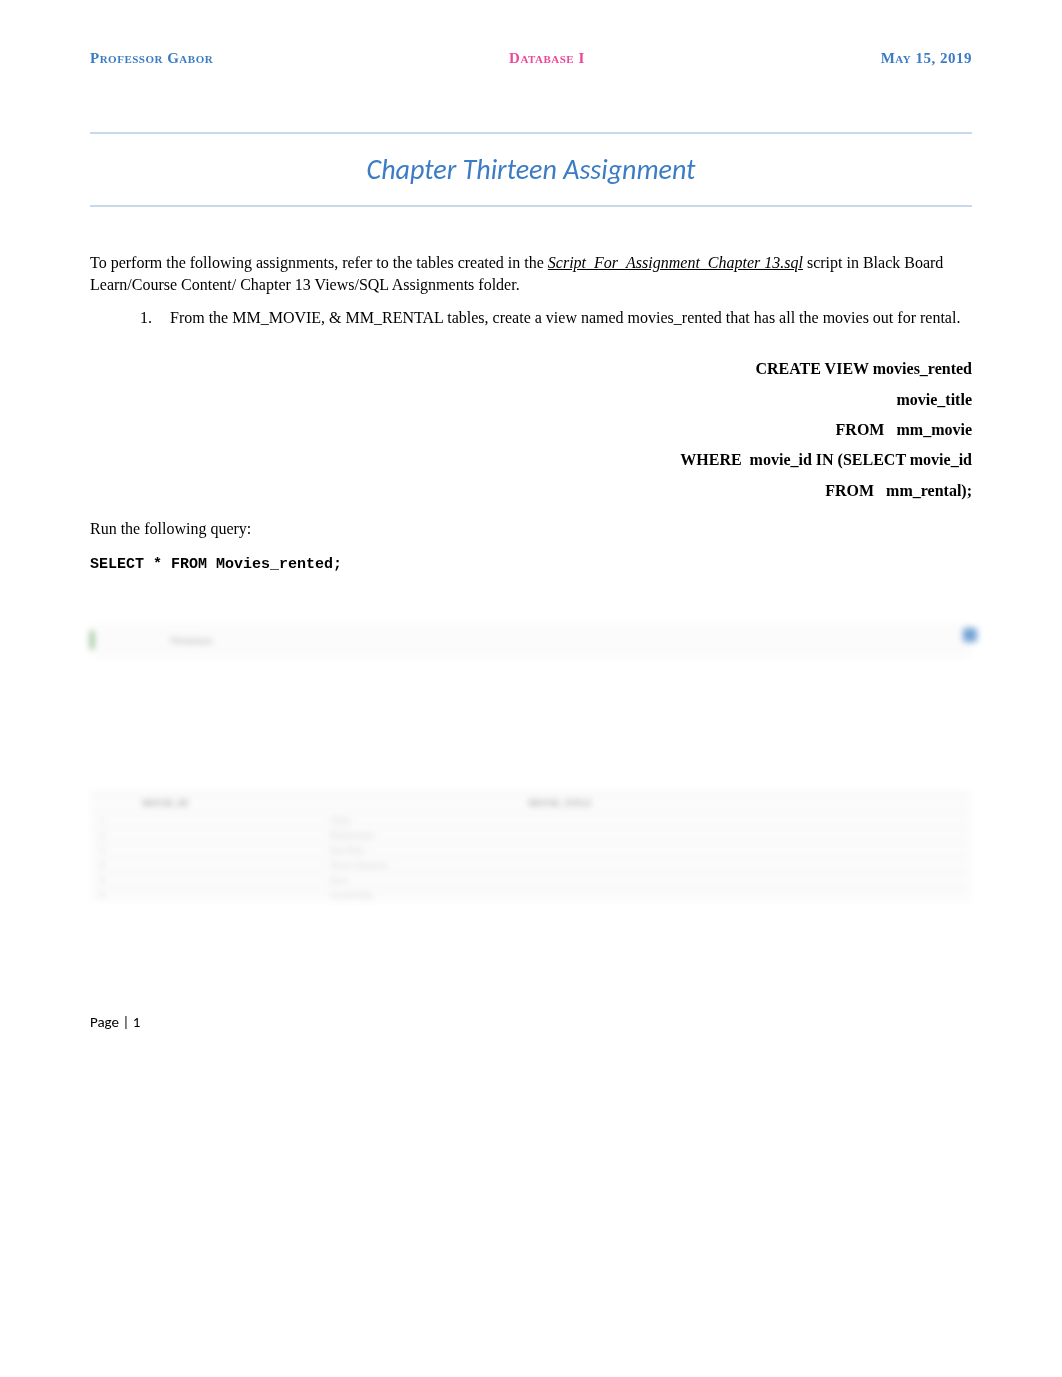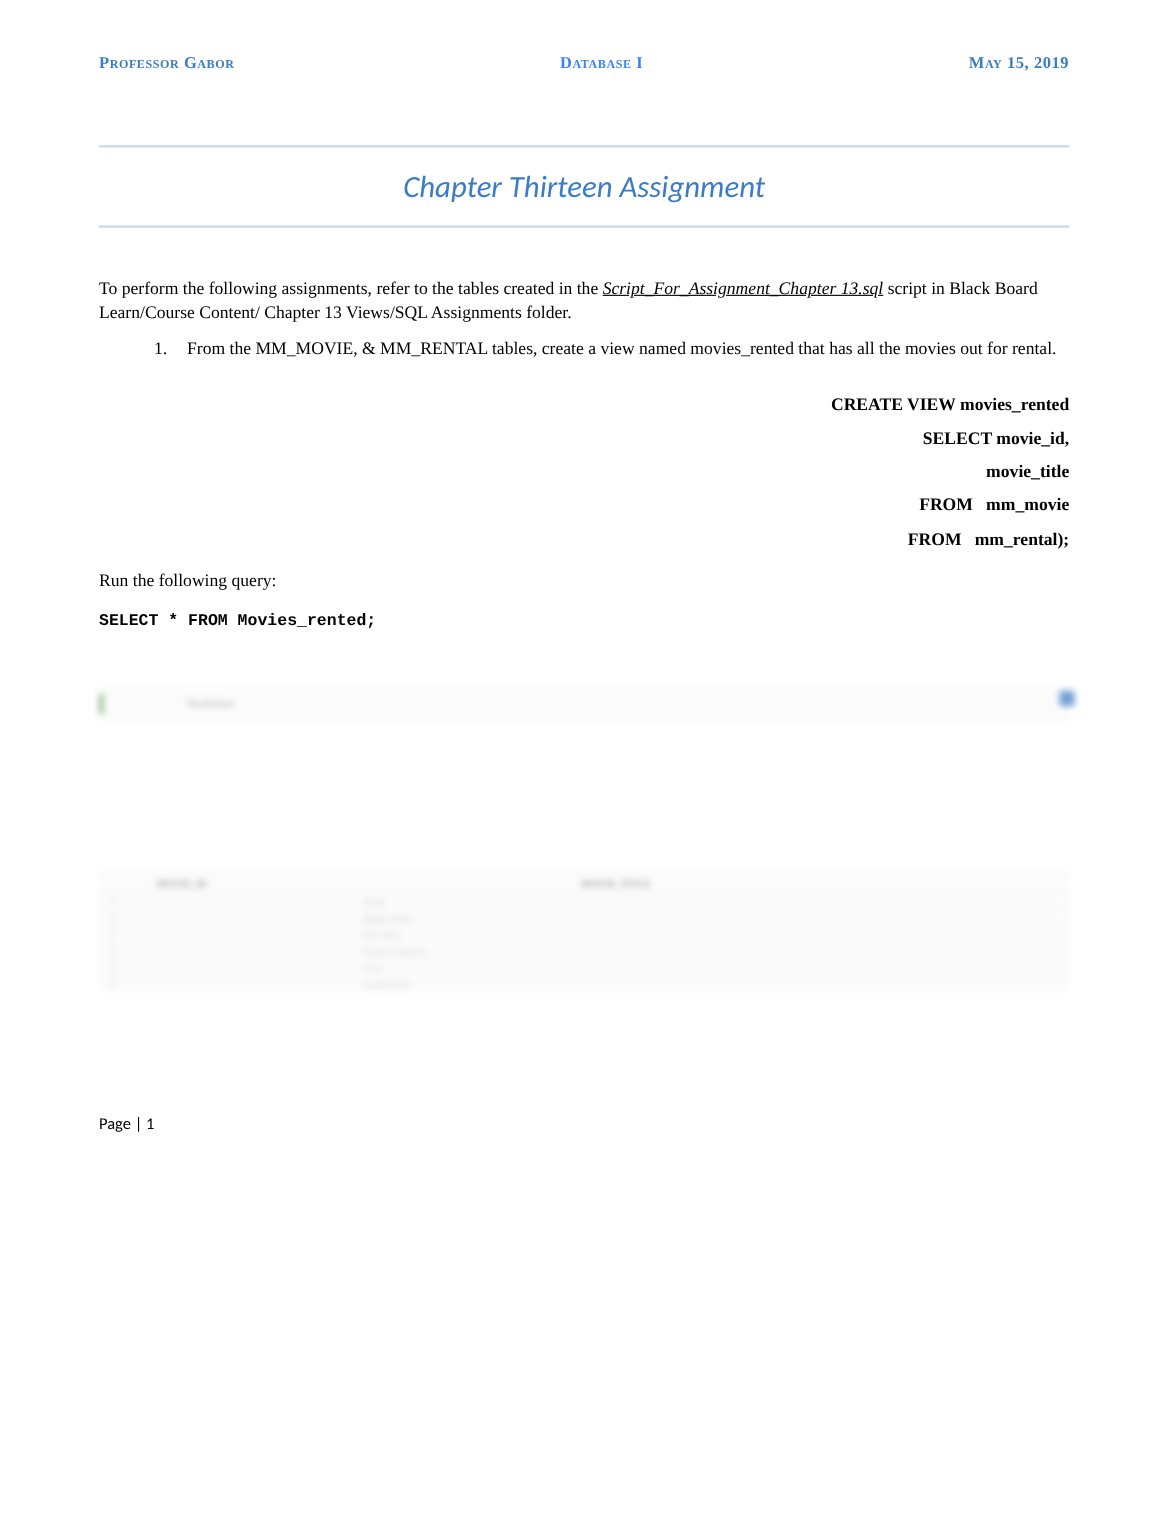--- a/index.html
+++ b/index.html
@@ -22,21 +22,21 @@
       margin-bottom: 65px;
     }
     .header-left {
       color: #3b7cc4;
       font-size: 15px;
       font-variant: small-caps;
       font-weight: bold;
       letter-spacing: 0.5px;
     }
     .header-center {
-      color: #3b82f6;
+      color: #ec4899;
       font-size: 15px;
       font-variant: small-caps;
       font-weight: bold;
       letter-spacing: 0.5px;
     }
     .header-right {
       color: #3b7cc4;
       font-size: 15px;
       font-variant: small-caps;
       font-weight: bold;
@@ -211,23 +211,23 @@
 
 <div class="numbered-list">
   <div class="numbered-item">
     <span class="item-number">1.</span>
     <span>From the MM_MOVIE, &amp; MM_RENTAL tables, create a view named movies_rented that has all the movies out for rental.</span>
   </div>
 </div>
 
 <div class="code-block">
   <div class="code-line">CREATE VIEW movies_rented</div>
-  <div class="code-line">  SELECT movie_id,</div>
   <div class="code-line">         movie_title</div>
   <div class="code-line">  FROM   mm_movie</div>
+  <div class="code-line">  WHERE  movie_id IN (SELECT movie_id</div>
   <div class="code-line">                     FROM   mm_rental);</div>
 </div>
 
 <p class="run-text">Run the following query:</p>
 
 <p class="mono-code">SELECT * FROM Movies_rented;</p>
 
 <div class="screenshot-area">
   <div class="screenshot-top">
     <div class="screenshot-tab-indicator"></div>

